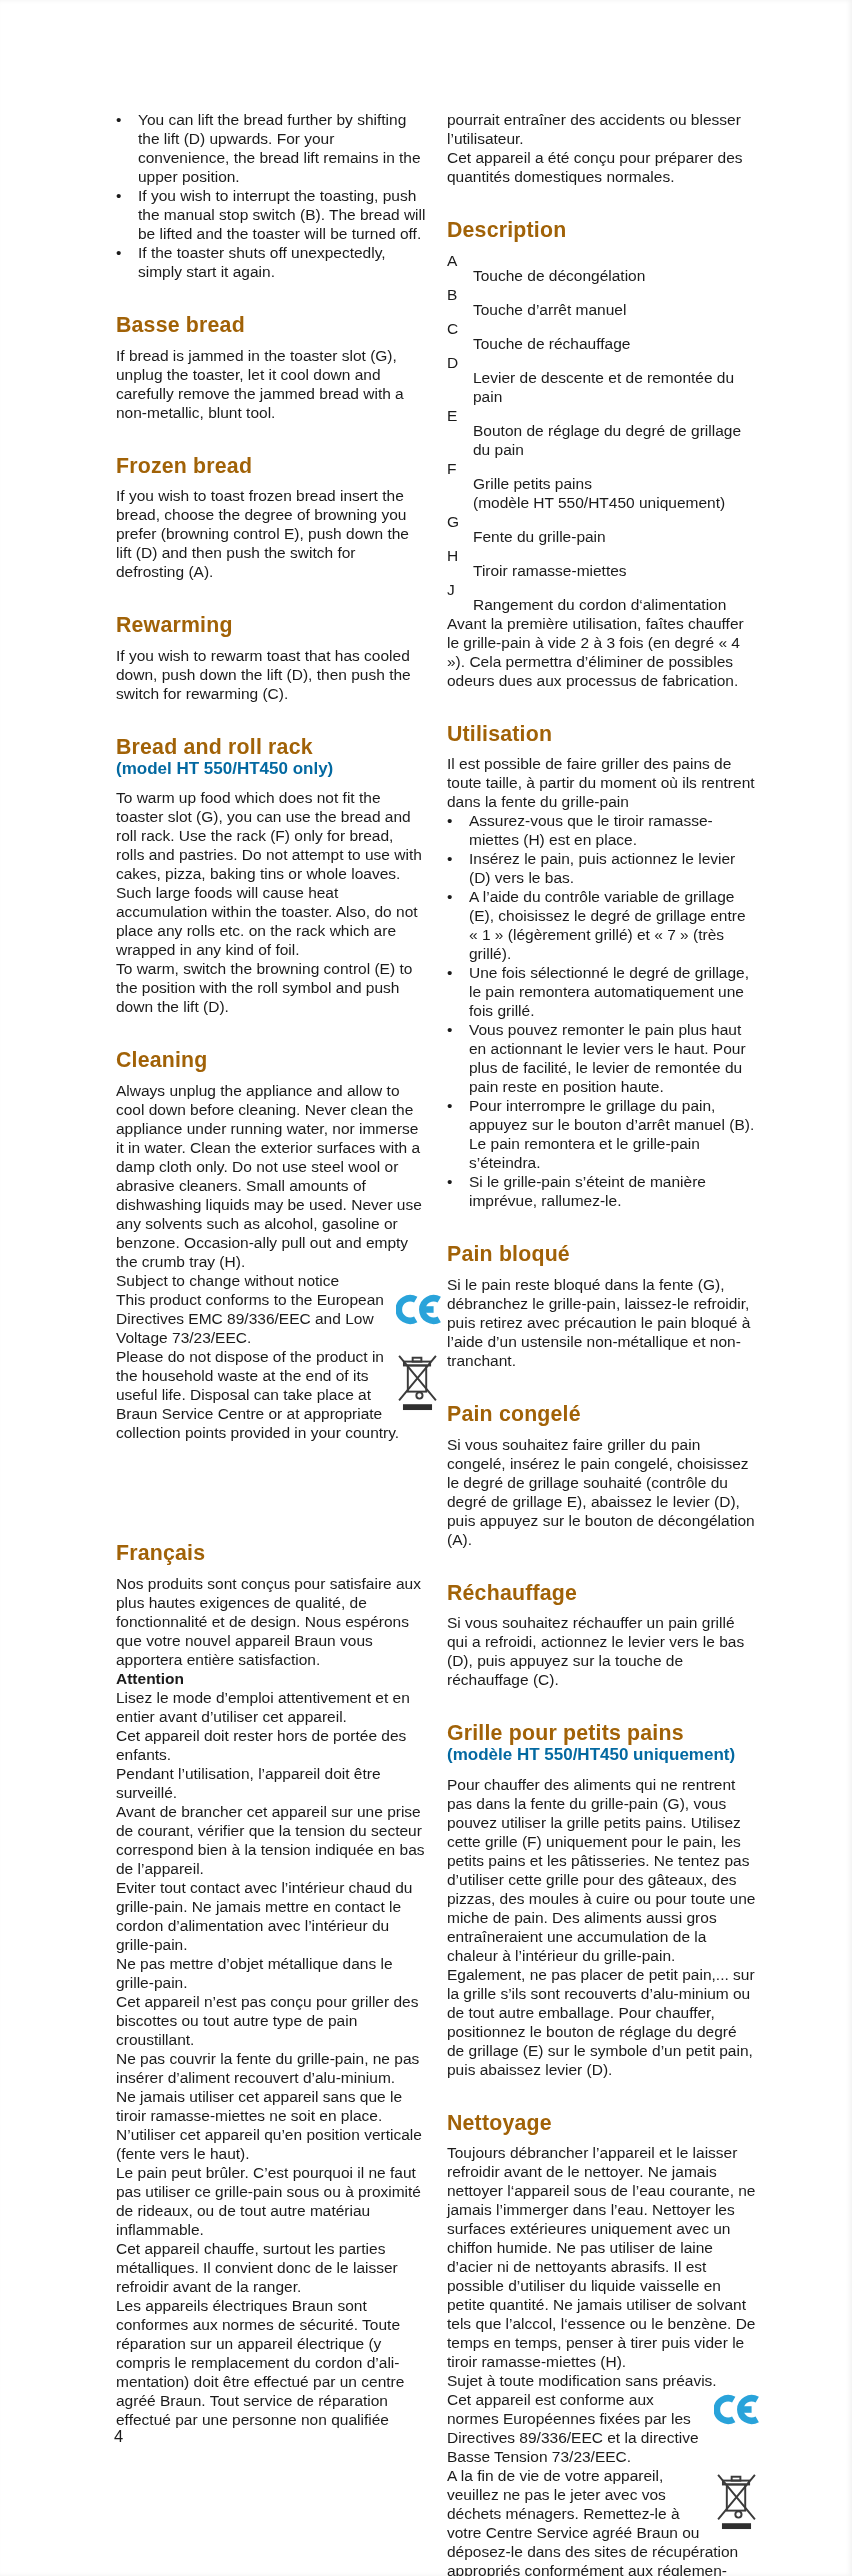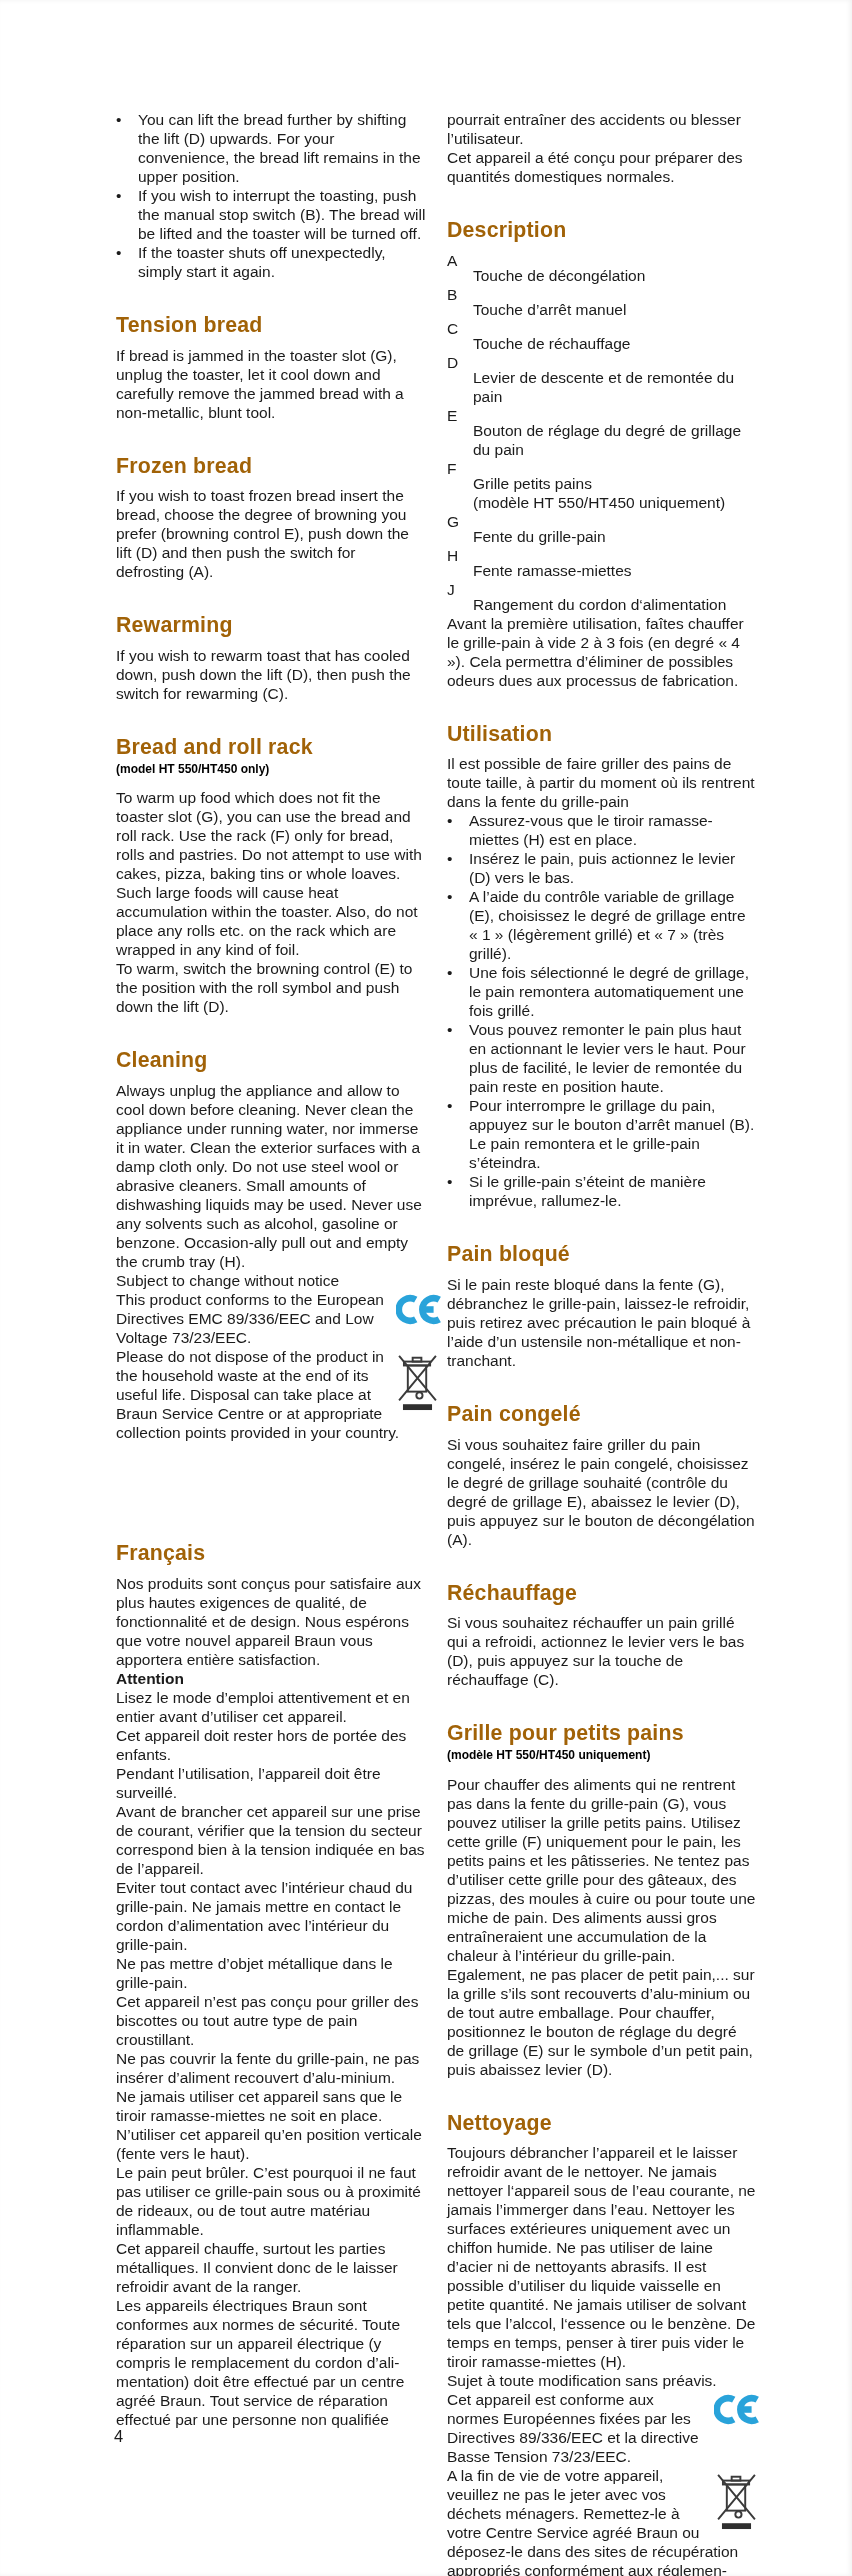--- a/index.html
+++ b/index.html
@@ -22,22 +22,22 @@
   p.para{margin:0;}
   .mt{margin-top:18.4px;}
   .mt2{margin-top:23px;}
   h2.heading{
     font-size:21.3px;line-height:24px;font-weight:bold;
     color:#a16207;margin:32px 0 8.7px 0;letter-spacing:0.2px;
   }
   h2.tight{margin-bottom:1.9px;}
   h2.big-gap{margin-top:99px;}
   .subheading{
-    font-size:12px;line-height:16.5px;font-weight:bold;
-    color:#000000;margin:0 0 10.7px 0;
+    font-size:17px;line-height:16.5px;font-weight:bold;
+    color:#0369a1;margin:0 0 10.7px 0;
   }
   .bold-label{font-weight:bold;margin-top:18.4px;}
   .bullet-list{margin:0;padding:0;}
   .bullet{display:flex;margin:0;}
   .bullet .dot{flex:0 0 22px;}
   .desc-list{margin:0 0 0 0;padding:0;}
   .desc-row{display:flex;margin:0;}
   .desc-key{flex:0 0 26px;}
   .desc-text{white-space:pre-line;flex:1;margin-top:15px;}
   .float-icon{float:right;margin:1.9px 0 5.8px 9.7px;}
@@ -65,21 +65,21 @@
       <div class="bullet">
         <span class="dot">•</span>
         <span>If you wish to interrupt the toasting, push the manual stop switch (B). The bread will be lifted and the toaster will be turned off.</span>
       </div>
       <div class="bullet">
         <span class="dot">•</span>
         <span>If the toaster shuts off unexpectedly, simply start it again.</span>
       </div>
     </div>
 
-    <h2 class="heading">Tension bread</h2>
+    <h2 class="heading">Basse bread</h2>
     <p class="para">If bread is jammed in the toaster slot (G), unplug the toaster, let it cool down and carefully remove the jammed bread with a non-metallic, blunt tool.</p>
 
     <h2 class="heading">Frozen bread</h2>
     <p class="para">If you wish to toast frozen bread insert the bread, choose the degree of browning you prefer (browning control E), push down the lift (D) and then push the switch for defrosting (A).</p>
 
     <h2 class="heading">Rewarming</h2>
     <p class="para">If you wish to rewarm toast that has cooled down, push down the lift (D), then push the switch for rewarming (C).</p>
 
     <h2 class="heading tight">Bread and roll rack</h2>
     <div class="subheading">(model HT 550/HT450 only)</div>
@@ -169,21 +169,21 @@
         <span class="desc-key">F</span>
         <span class="desc-text">Grille petits pains
 (modèle HT 550/HT450 uniquement)</span>
       </div>
       <div class="desc-row">
         <span class="desc-key">G</span>
         <span class="desc-text">Fente du grille-pain</span>
       </div>
       <div class="desc-row">
         <span class="desc-key">H</span>
-        <span class="desc-text">Fente ramasse-miettes</span>
+        <span class="desc-text">Tiroir ramasse-miettes</span>
       </div>
       <div class="desc-row">
         <span class="desc-key">J</span>
         <span class="desc-text">Rangement du cordon d‘alimentation</span>
       </div>
     </div>
 
     <p class="para mt">Avant la première utilisation, faîtes chauffer le grille-pain à vide 2 à 3 fois (en degré « 4 »). Cela permettra d’éliminer de possibles odeurs dues aux processus de fabrication.</p>
 
     <h2 class="heading">Utilisation</h2>

